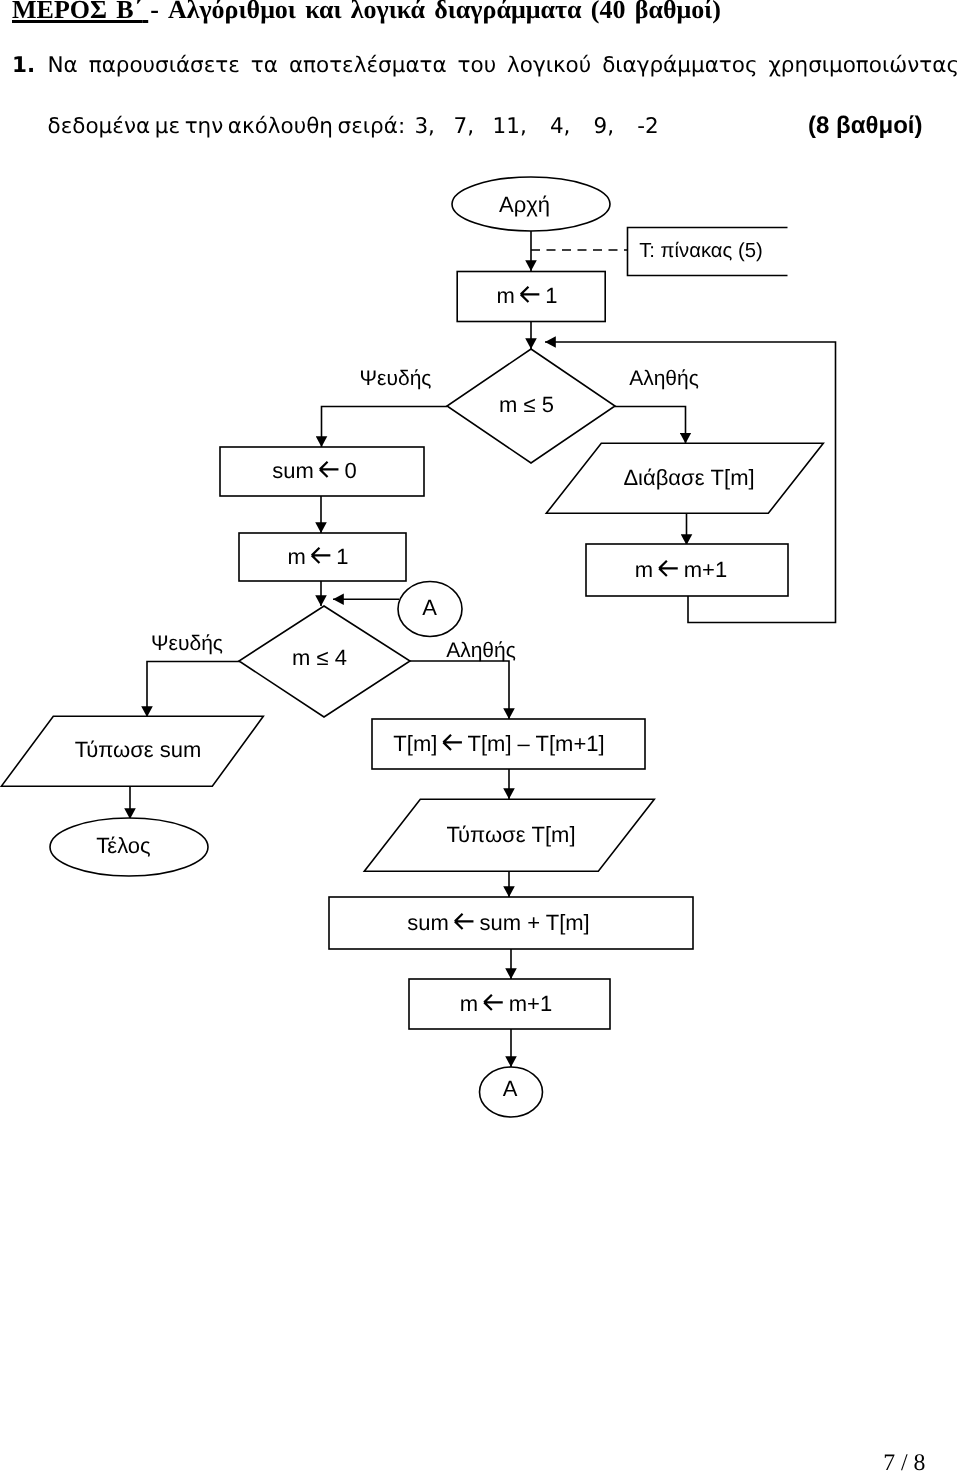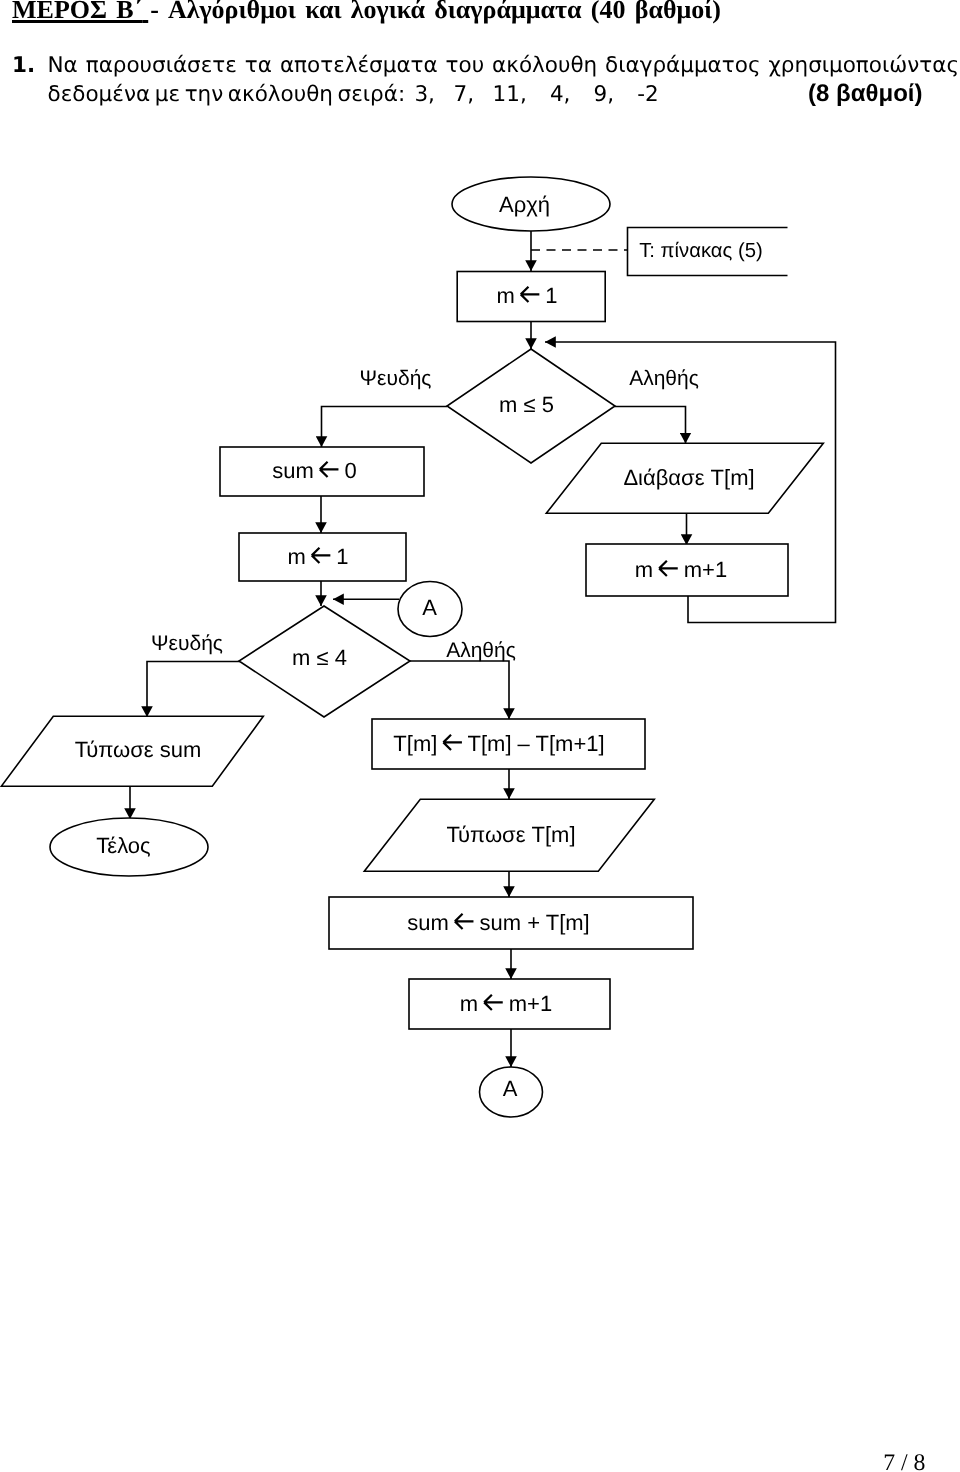--- a/index.html
+++ b/index.html
@@ -17,21 +17,21 @@
                text-decoration-thickness:2.6px;}
   .heading .ultail{letter-spacing:-3.4px;}
   .qnum{position:absolute;left:12px;top:52px;font-size:21.5px;font-weight:bold;
         line-height:28px;}
   .qbody{position:absolute;left:47.5px;top:52px;width:911.5px;font-size:21.5px;
          line-height:28px;}
   .qline{white-space:pre;}
   .qline.l1 > span{display:block;width:100%;text-align:justify;
                    text-align-last:justify;}
   .qline.l2{display:flex;justify-content:space-between;align-items:baseline;
-            width:875px;word-spacing:-2.2px;}
+            width:875px;word-spacing:-2.2px;margin-top:32px;}
   .qline.l2 .marks{font-weight:bold;font-family:"Liberation Sans",sans-serif;
                     font-size:24px;word-spacing:0;}
   .spc{display:inline-block;}
 
   .footer{position:absolute;left:0;top:1451px;width:925.5px;text-align:right;
           font-size:23.8px;line-height:24px;font-family:"Liberation Serif",serif;}
 
   
   svg.flow{position:absolute;left:0;top:0;width:960px;height:1472px;overflow:visible;}
   svg.flow .sh{fill:#ffffff;stroke:#000000;stroke-width:1.6;}
@@ -46,21 +46,21 @@
 <body>
 
 <div id="page">
 
   <div class="heading">
     <span class="ul"><span>ΜΕΡΟΣ Β΄</span><span class="ultail">&nbsp;</span></span><span class="spc" style="width:2px"></span><span>-</span><span class="spc" style="width:9px"></span><span>Αλγόριθμοι και λογικά διαγράμματα (40 βαθμοί)</span>
   </div>
 
   <div class="qnum">1.</div>
   <div class="qbody">
-    <div class="qline l1"><span>Να παρουσιάσετε τα αποτελέσματα του ακόλουθη διαγράμματος χρησιμοποιώντας</span></div>
+    <div class="qline l1"><span>Να παρουσιάσετε τα αποτελέσματα του λογικού διαγράμματος χρησιμοποιώντας</span></div>
     <div class="qline l2"><span>δεδομένα με την ακόλουθη σειρά:  3,    7,    11,     4,     9,     -2</span><span class="marks">(8 βαθμοί)</span></div>
   </div>
 
   <svg class="flow" viewBox="0 0 960 1472">
     <defs>
       <marker id="ah" markerWidth="12" markerHeight="12" refX="11" refY="6" orient="auto" markerUnits="userSpaceOnUse">
         <path d="M0.2,0.2 L11,6 L0.2,11.8 z" fill="#000"></path>
       </marker>
       <g id="larr">
         <path d="M-9.3,0 H9.3 M-9.3,0 L-1.6,-7.6 M-9.3,0 L-1.6,7.6" fill="none" stroke="#000" stroke-width="2.2" stroke-linecap="butt" stroke-linejoin="miter"></path>

